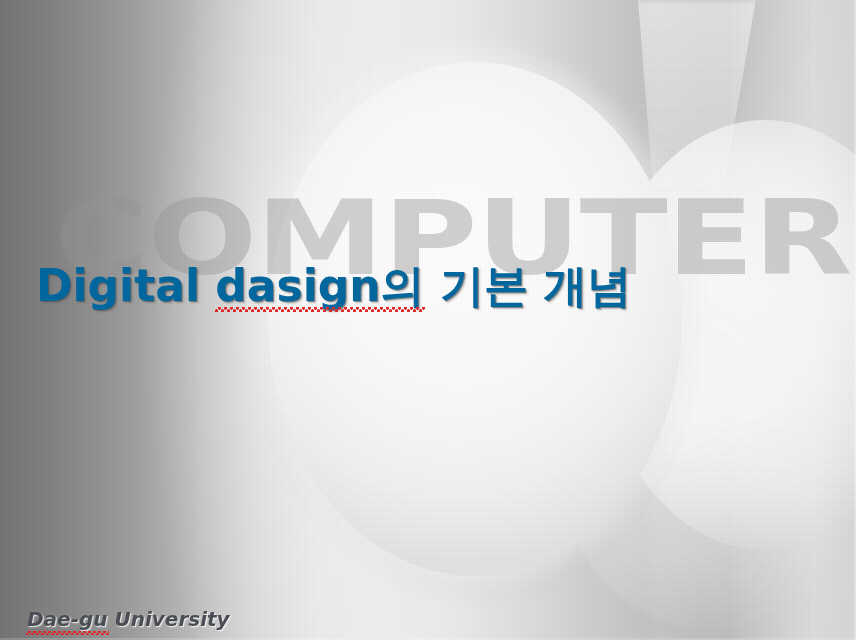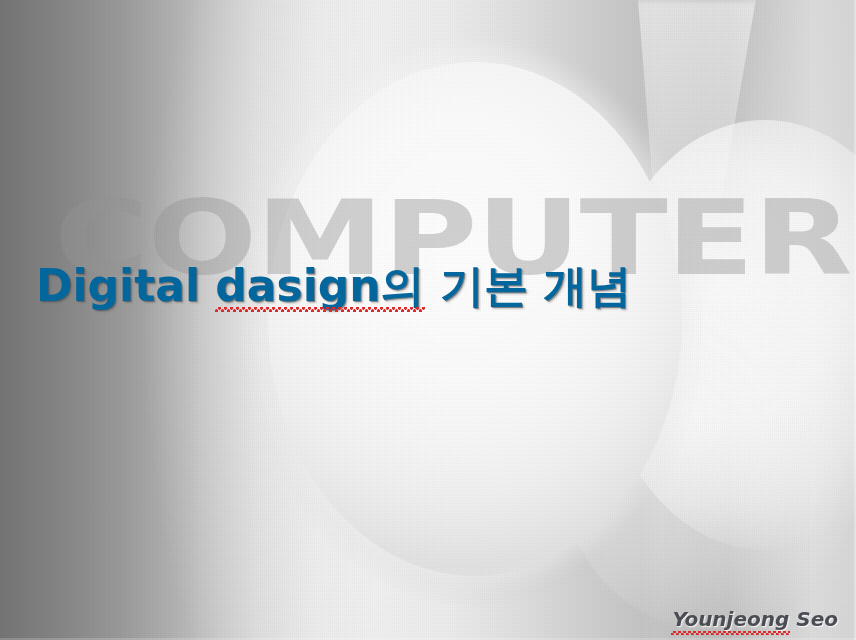--- a/index.html
+++ b/index.html
@@ -288,20 +288,20 @@
 
   <div class="sphere-right"></div>
   <div class="sphere-lens"></div>
   <div class="light-cone"></div>
   <div class="sphere-main"></div>
 
   <div class="watermark">COMPUTER CAD</div>
 
   <div class="title"><span>Digital </span><span class="seg-mis">dasign의</span><span> 기본 개념</span></div>
 
-
-  <div class="footer-right"><span class="squiggle">Younjeong</span><span> Seo</span></div>
+  <div class="footer-left"><span class="squiggle">Dae-gu</span><span> University</span></div>
+
 
   <div class="grain"></div>
   <div class="edge-right"></div>
   <div class="edge-bottom"></div>
 
 </div>
 
 </body></html>

